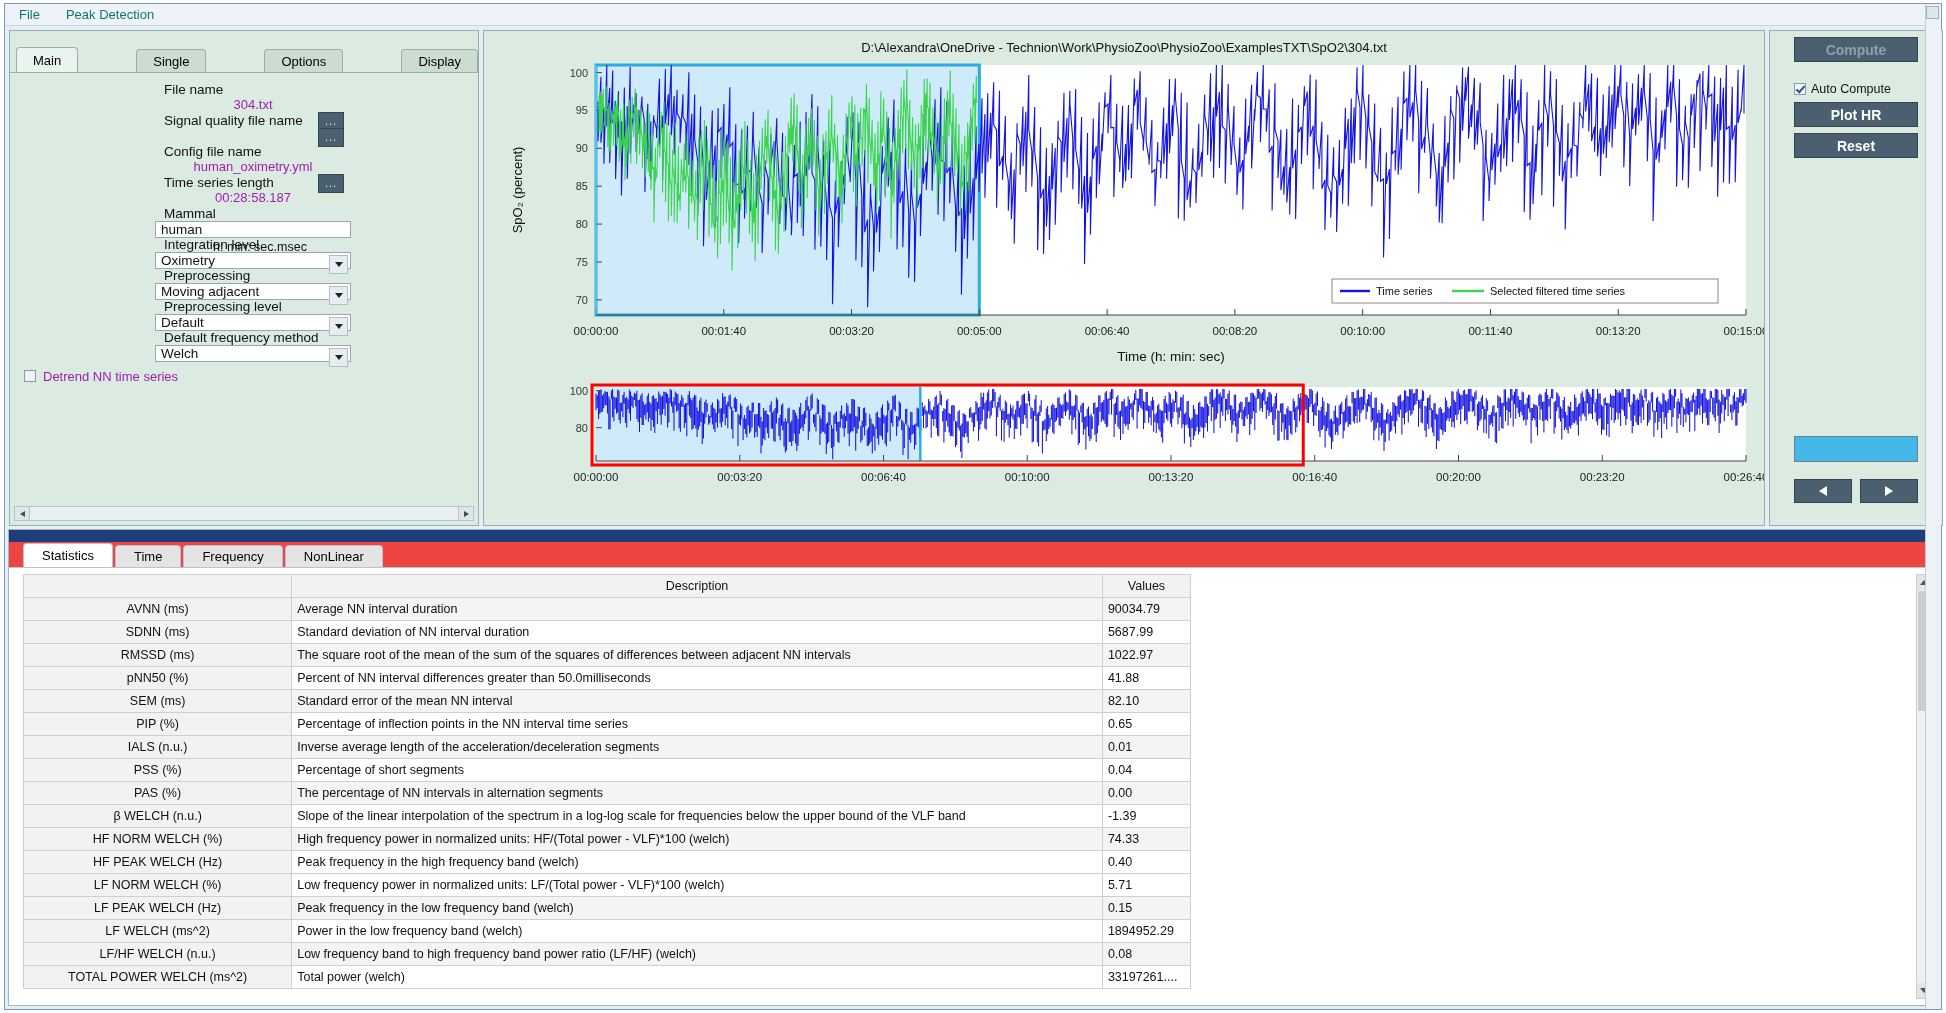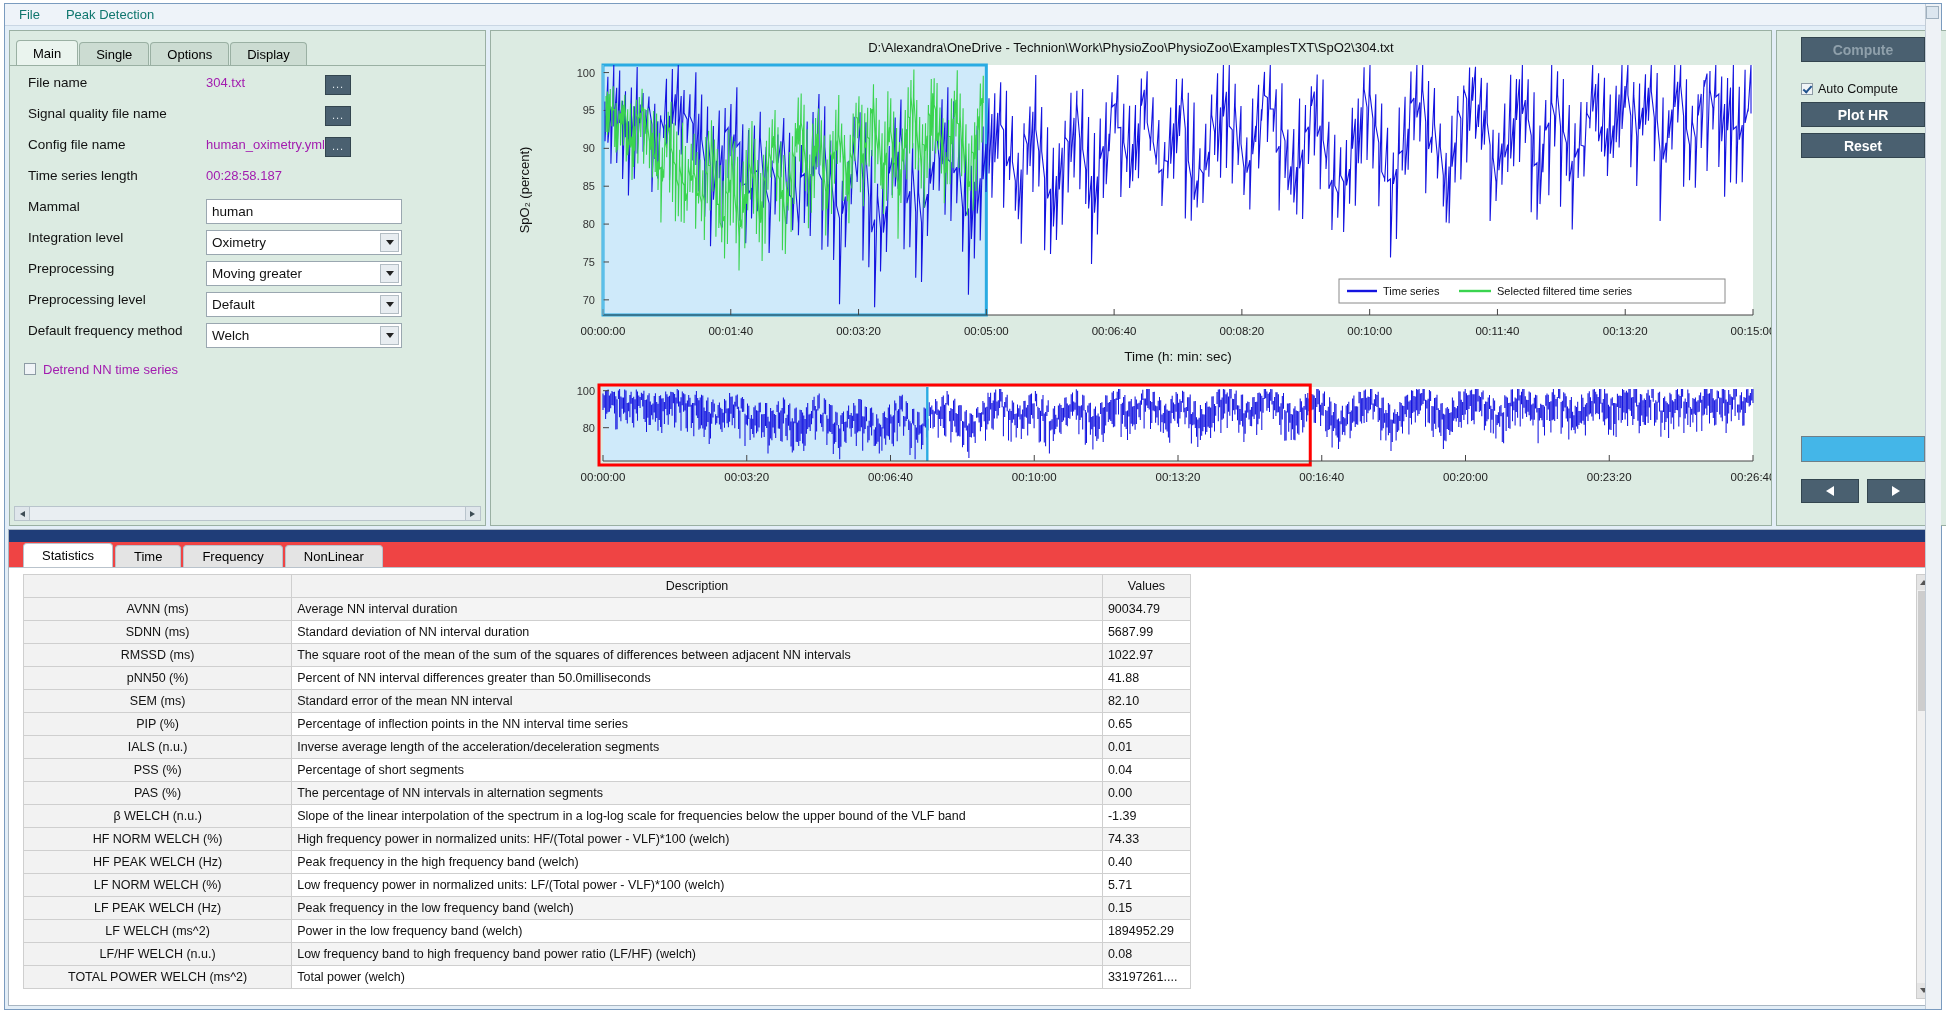--- a/index.html
+++ b/index.html
@@ -37,44 +37,45 @@
     background:#e3eef7;
   }
   .panel {
     background:#dcebe2;
     border:1px solid #9ab0a3;
     position:relative;
   }
   
   .leftpanel { flex:0 0 470px; display:flex; flex-direction:column; }
   .tabstrip {
-    height:35px; display:flex; align-items:flex-end;
+    height:42px; display:flex; align-items:flex-end;
     padding-left:6px; gap:1px;
     background:#dcebe2;
     border-bottom:1px solid #9ab0a3;
     flex:0 0 auto;
+    justify-content:space-between;
   }
   .tab {
     height:23px; padding:0 16px;
     display:flex; align-items:center;
     font-size:13px; color:#000;
     border:1px solid #9ab0a3; border-bottom:none;
     border-radius:4px 4px 0 0;
     background:#ccdcd2;
     cursor:default;
   }
   .tab.active { background:#eaf4ee; height:25px; font-weight:normal; }
   .formarea {
     flex:1 1 auto; background:#dcebe2;
     padding:9px 0 0 0; position:relative;
     overflow:hidden;
   }
   .row {
-    display:flex; align-items:flex-start;
-    height:31px; padding:0 0 0 18px;
+    display:flex; align-items:center;
+    height:31px; padding:0 0 0 18px;flex-direction:column;
   }
   .lbl { font-size:13.5px; color:#111; width:178px; flex:0 0 auto; }
   .val { font-size:13px; color:#a21caf; }
   .units { font-size:12.5px; color:#111; margin-left:14px;margin-top:35px; }
   .dotbtn {
     width:26px; height:20px; margin-left:auto; margin-right:134px;
     background:#4a6070; border:1px solid #33454f;
     color:#dfe7ec; font-size:11px; line-height:17px; text-align:center;
     letter-spacing:1px; cursor:pointer;
   }
@@ -244,21 +245,21 @@
             <span>Oximetry</span>
             <span class="arrow">
                 <span class="caret"></span>
               </span>
           </div>
         </div>
 
         <div class="row">
           <span class="lbl">Preprocessing</span>
           <div class="selbox">
-            <span>Moving greater</span>
+            <span>Moving adjacent</span>
             <span class="arrow">
                 <span class="caret"></span>
               </span>
           </div>
         </div>
 
         <div class="row">
           <span class="lbl">Preprocessing level</span>
           <div class="selbox">
             <span>Default</span>

